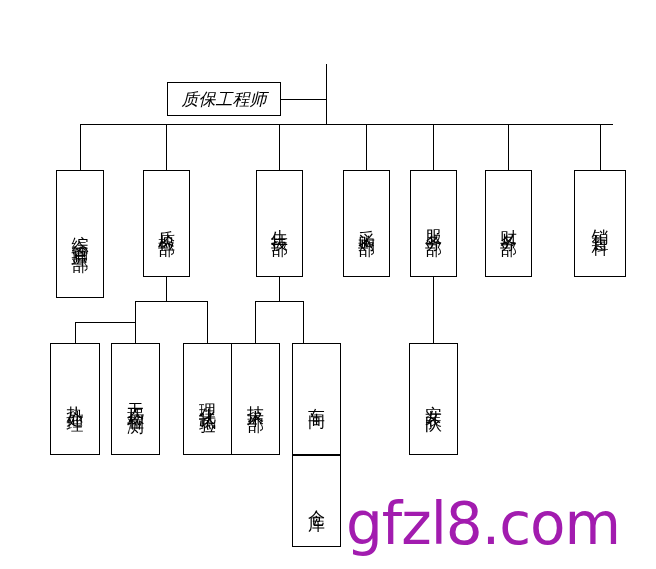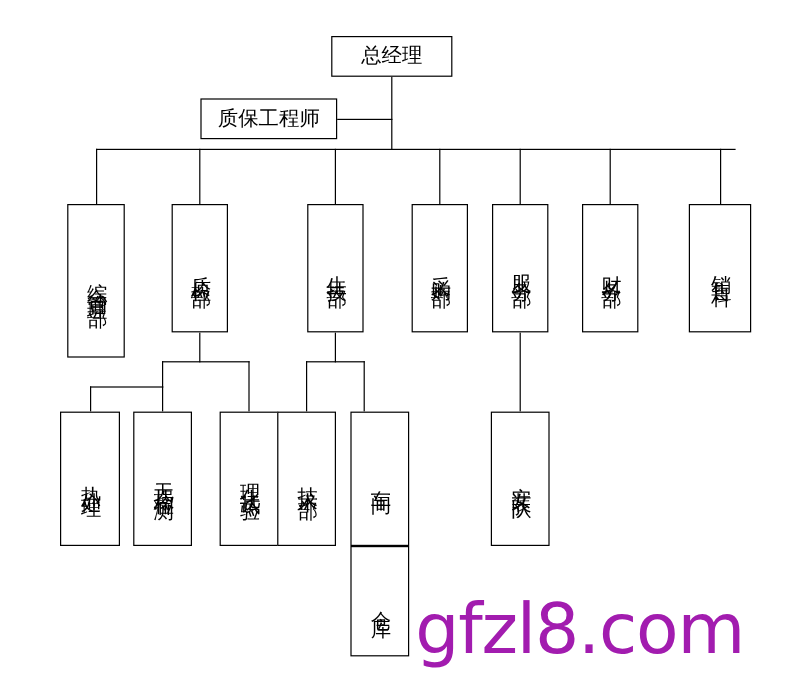--- a/index.html
+++ b/index.html
@@ -104,25 +104,22 @@
 
   <div class="line v" style="left:279px; top:277px; height:25px;"></div>
   <div class="line h" style="left:255px; top:301px; width:49px;"></div>
   <div class="line v" style="left:255px; top:301px; height:42px;"></div>
   <div class="line v" style="left:303px; top:301px; height:42px;"></div>
 
   <div class="line v" style="left:433px; top:277px; height:66px;"></div>
 
   <div class="line v" style="left:316px; top:455px; height:25px;"></div>
 
-  <div class="node horiz" style="left:276px; top:30px; width:101px; height:34px;">
-    <span class="label">总经理</span>
-  </div>
 
-  <div class="node horiz" style="left:167px; top:82px; width:114px; height:34px;">
+  <div class="node horiz" style="left:167px; top:82px; width:114px; height:34px;font-style:italic;">
     <span class="label">质保工程师</span>
   </div>
 
   <div class="node vert" style="left:56px; top:170px; width:48px; height:128px;">
     <span class="label">综合管理部</span>
   </div>
 
   <div class="node vert" style="left:143px; top:170px; width:47px; height:107px;">
     <span class="label">质检部</span>
   </div>

